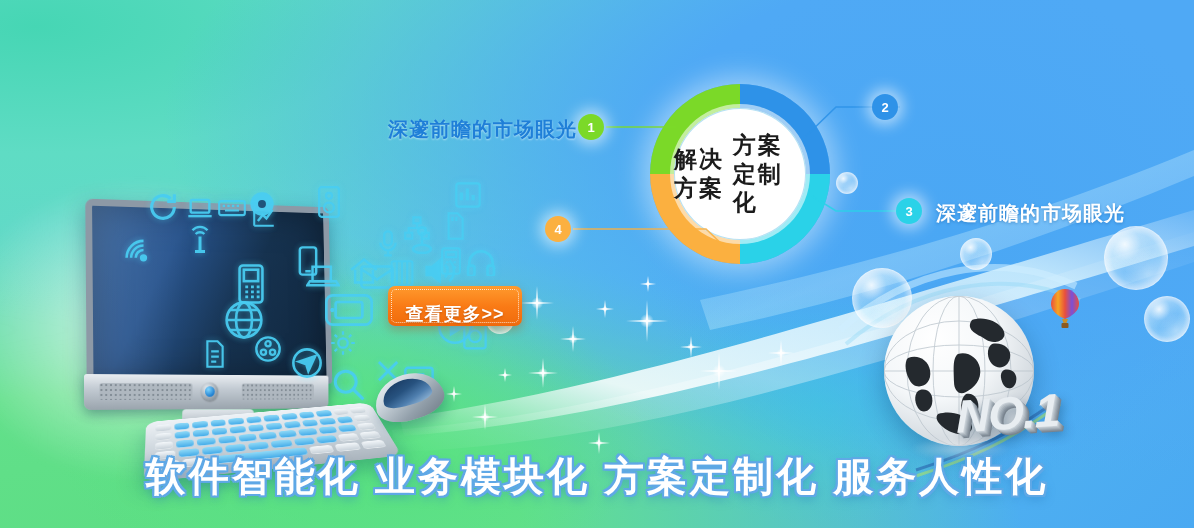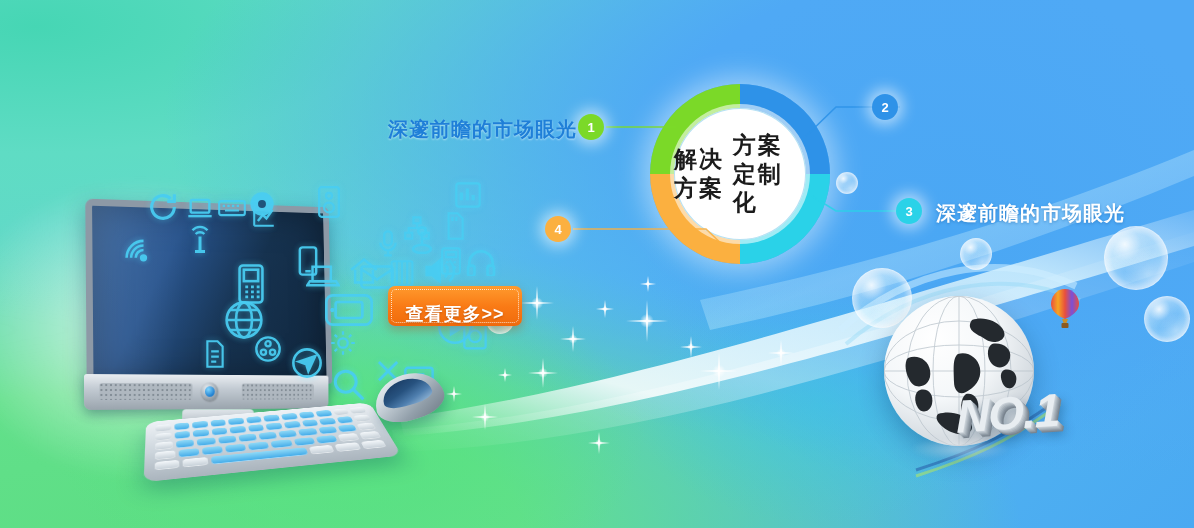--- a/index.html
+++ b/index.html
@@ -734,14 +734,15 @@
   <div class="badge b3">3</div>
   <div class="badge b4">4</div>
 
   <div class="lbl l1">深邃前瞻的市场眼光</div>
   <div class="lbl l3">深邃前瞻的市场眼光</div>
 
   <button class="cta">
     <span>查看更多&gt;&gt;</span>
   </button>
 
+  <div class="tagline">软件智能化 业务模块化 方案定制化 服务人性化</div>
 
 </div>
 
 </body></html>

